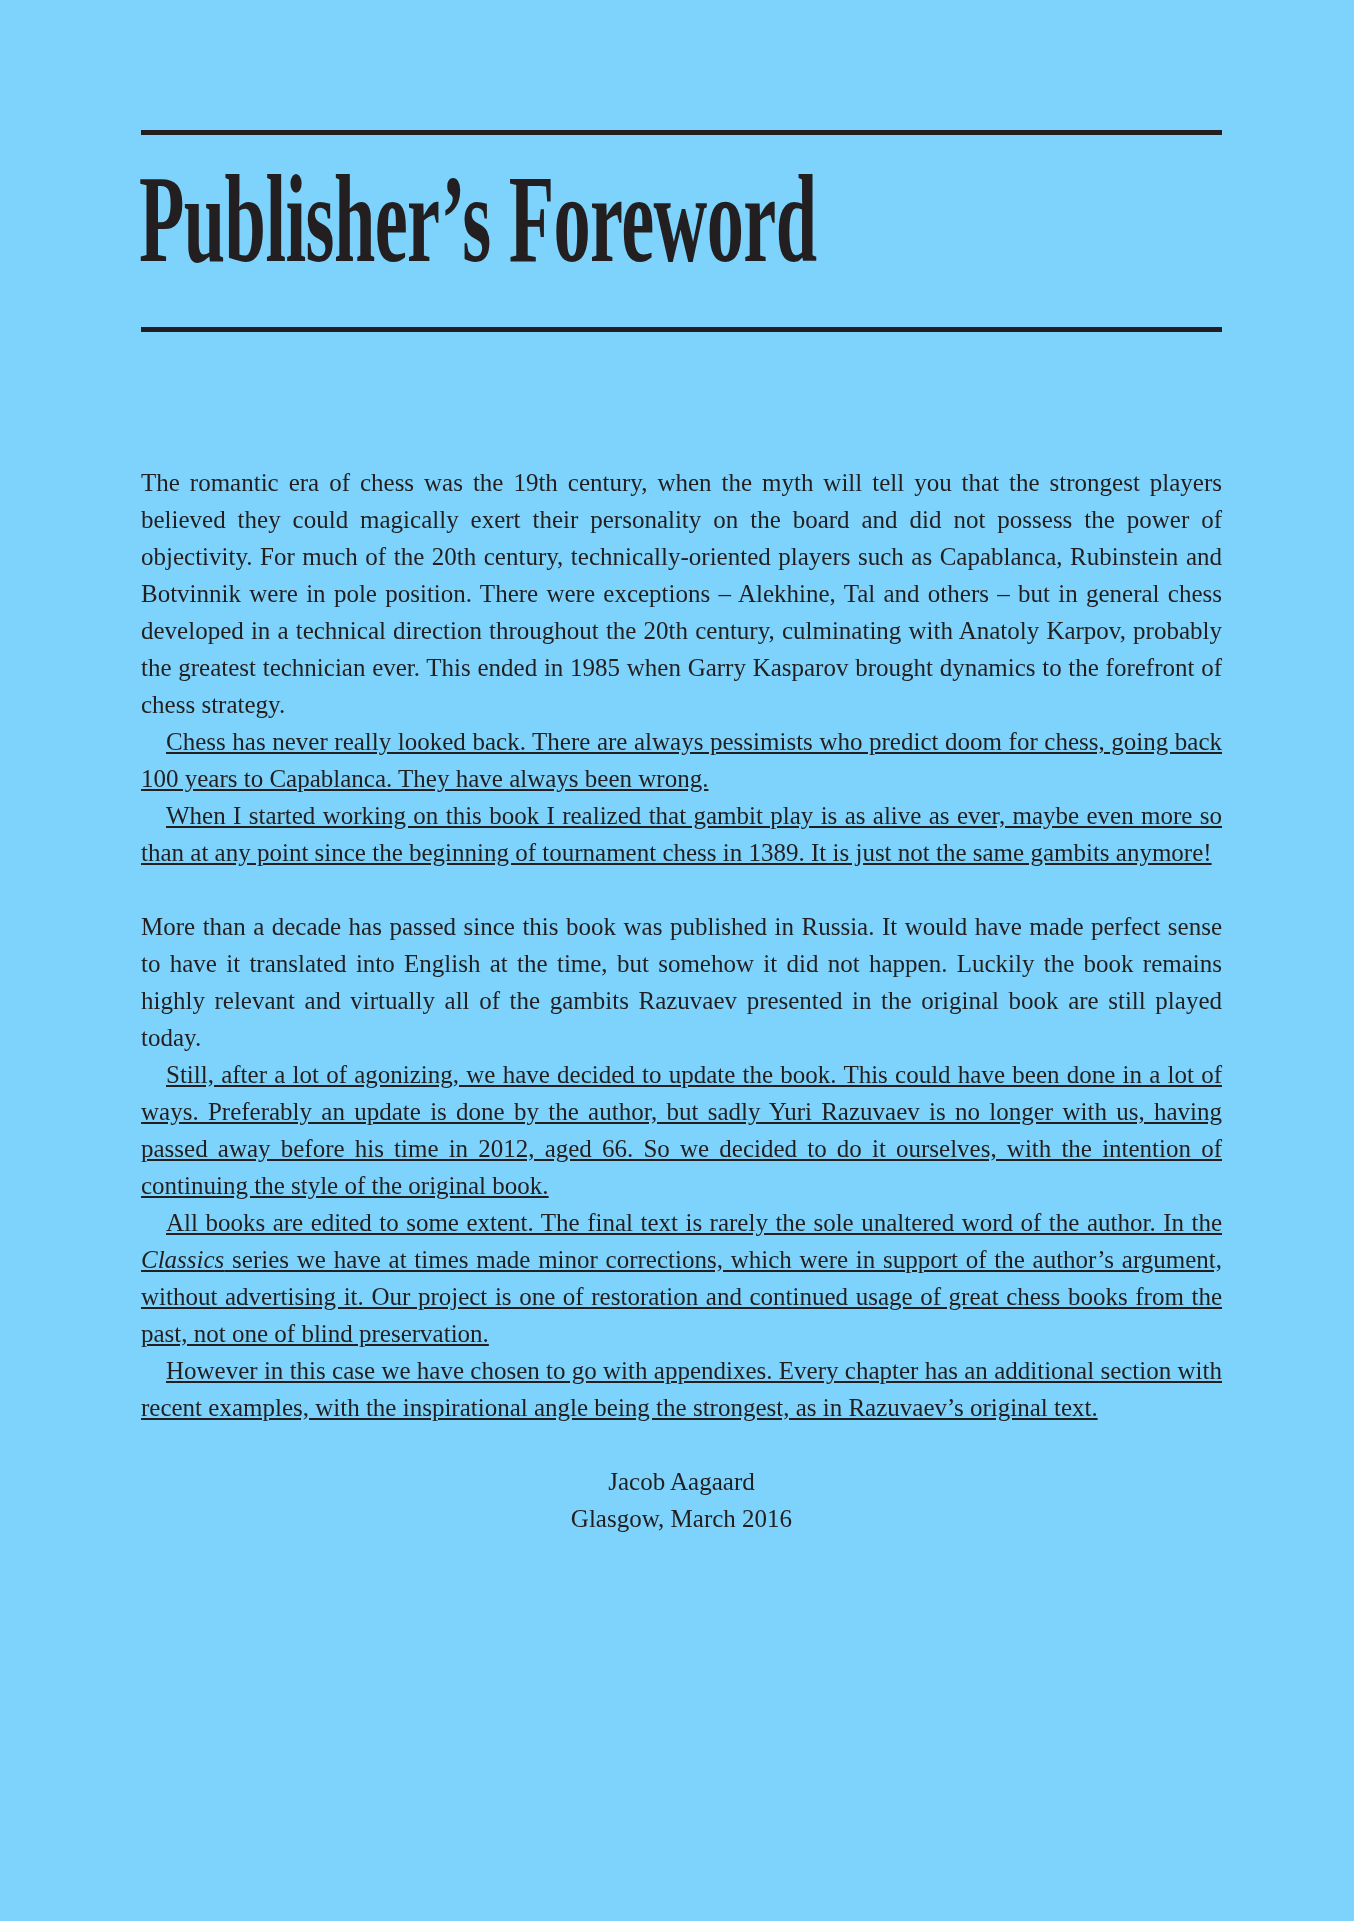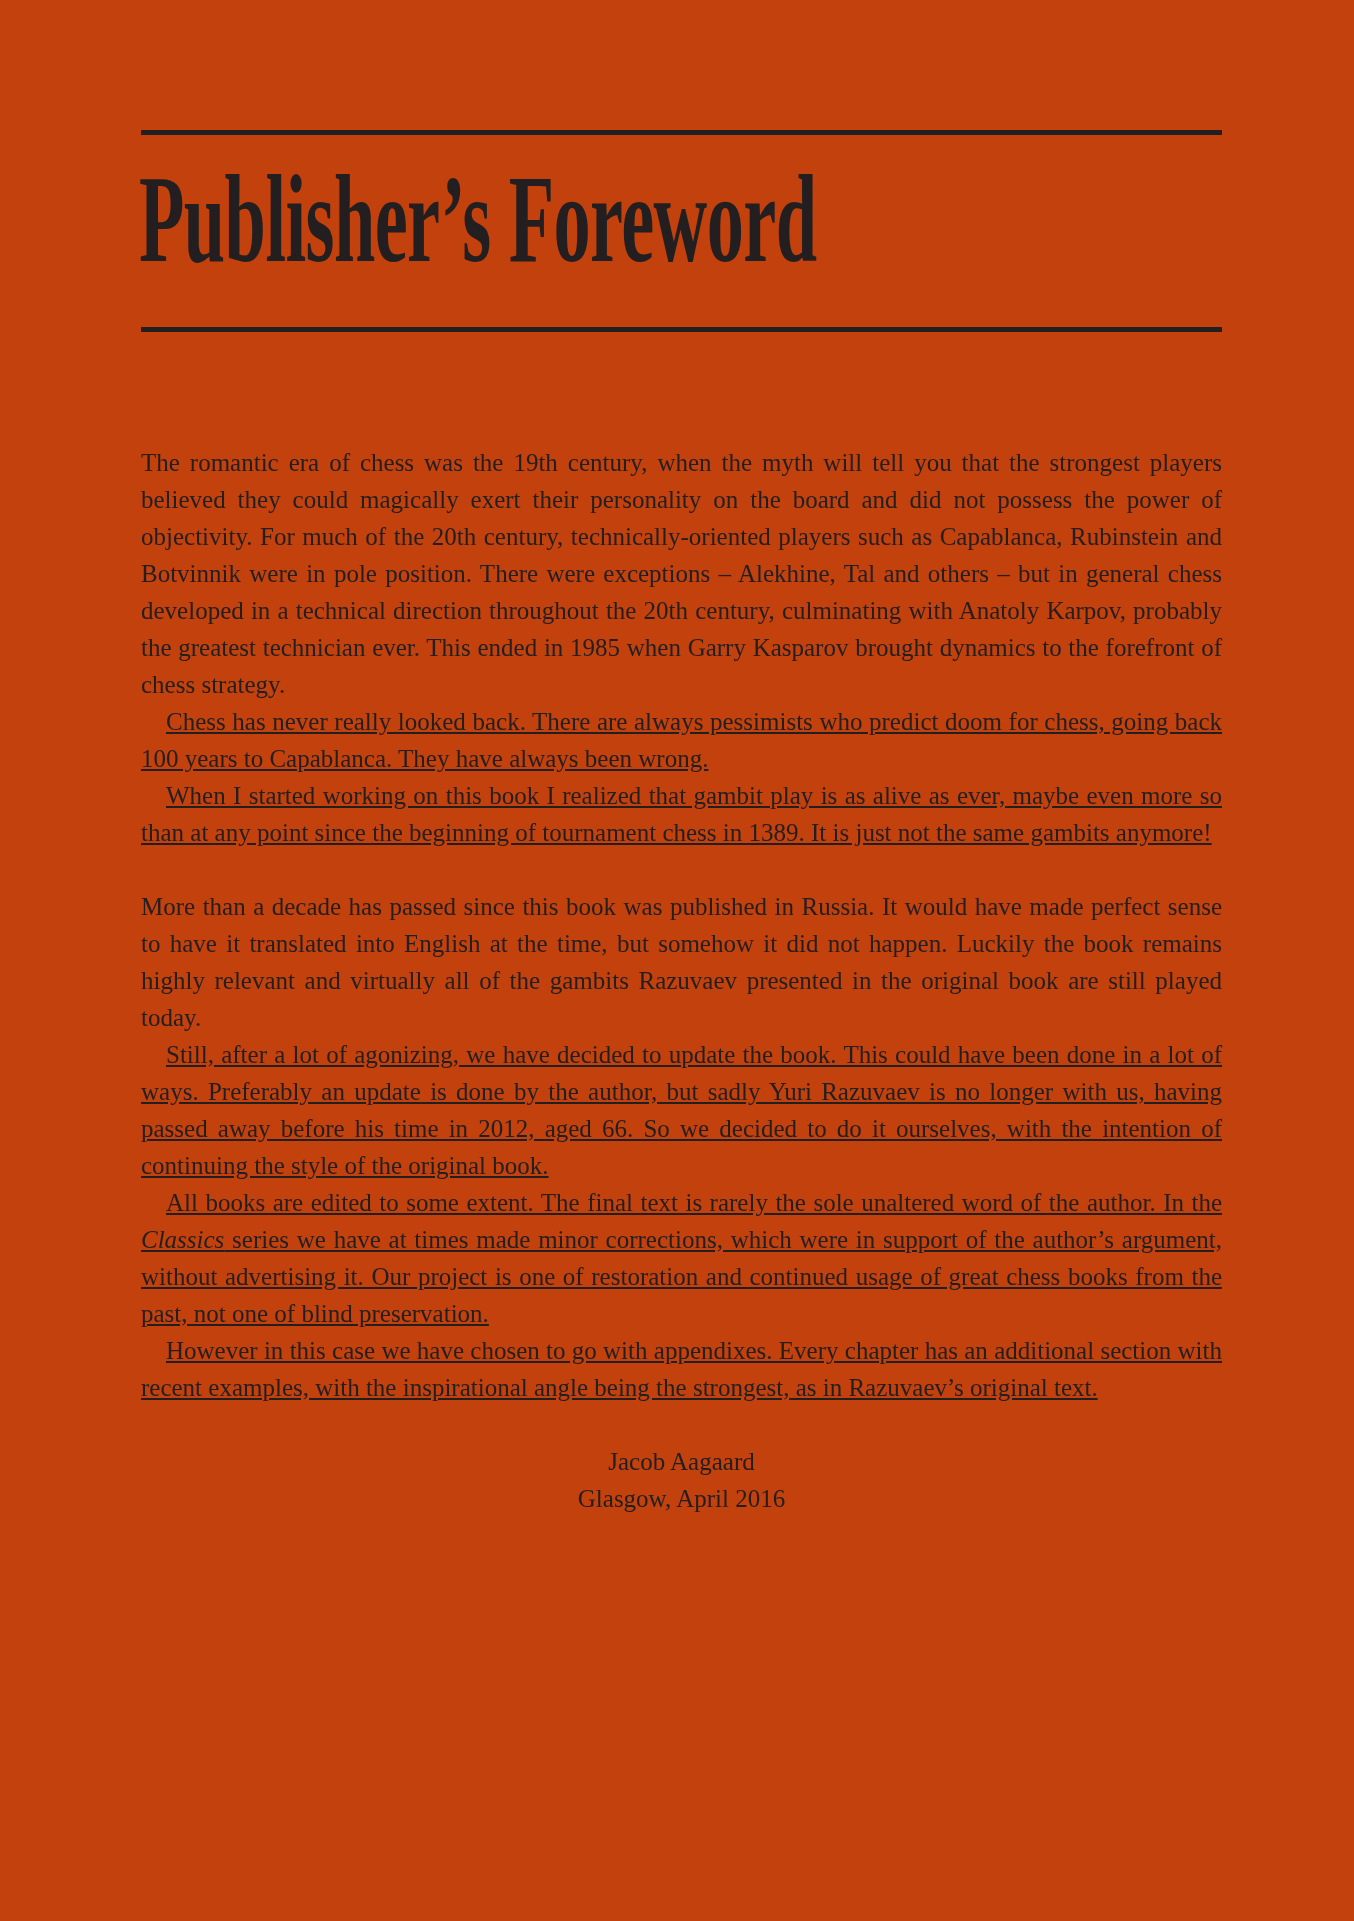--- a/index.html
+++ b/index.html
@@ -11,21 +11,21 @@
     height: 1921px;
     background: #ffffff;
     font-family: "Liberation Serif", serif;
     color: #231f20;
     position: relative;
     overflow: hidden;
   }
   .page {
     position: absolute;
     inset: 0;
-    background: #c2410c;
+    background: #7dd3fc;
   }
   .rule {
     position: absolute;
     left: 141px;
     width: 1081px;
     height: 5px;
     background: #231f20;
   }
   .rule-top { top: 130px; }
   .rule-bottom { top: 327px; }
@@ -46,20 +46,21 @@
   .content-column {
     position: absolute;
     left: 141px;
     top: 444px;
     width: 1081px;
     font-size: 25px;
     line-height: 37px;
   }
   .body-text {
     text-align: justify;
+    margin-top: 20px;
   }
   .body-text p {
     margin: 0;
   }
   .body-text p.indent {
     text-indent: 25px;
     text-decoration: underline;
   }
   .body-text p.space-before {
     margin-top: 37px;
@@ -94,18 +95,18 @@
         <p class="indent"><span>Chess has never really looked back. There are always pessimists who predict doom for chess, going back 100 years to Capablanca. They have always been wrong.</span></p>
         <p class="indent"><span>When I started working on this book I realized that gambit play is as alive as ever, maybe even more so than at any point since the beginning of tournament chess in 1389. It is just not the same gambits anymore!</span></p>
         <p class="space-before"><span>More than a decade has passed since this book was published in Russia. It would have made perfect sense to have it translated into English at the time, but somehow it did not happen. Luckily the book remains highly relevant and virtually all of the gambits Razuvaev presented in the original book are still played today.</span></p>
         <p class="indent"><span>Still, after a lot of agonizing, we have decided to update the book. This could have been done in a lot of ways. Preferably an update is done by the author, but sadly Yuri Razuvaev is no longer with us, having passed away before his time in 2012, aged 66. So we decided to do it ourselves, with the intention of continuing the style of the original book.</span></p>
         <p class="indent"><span>All books are edited to some extent. The final text is rarely the sole unaltered word of the author. In the </span><span class="italic">Classics</span><span> series we have at times made minor corrections, which were in support of the author’s argument, without advertising it. Our project is one of restoration and continued usage of great chess books from the past, not one of blind preservation.</span></p>
         <p class="indent"><span>However in this case we have chosen to go with appendixes. Every chapter has an additional section with recent examples, with the inspirational angle being the strongest, as in Razuvaev’s original text.</span></p>
       </div>
 
     <div class="signature">
       <p>Jacob Aagaard</p>
-      <p>Glasgow, April 2016</p>
+      <p>Glasgow, March 2016</p>
     </div>
 
   </div>
 
 </div>
 
 </body></html>

